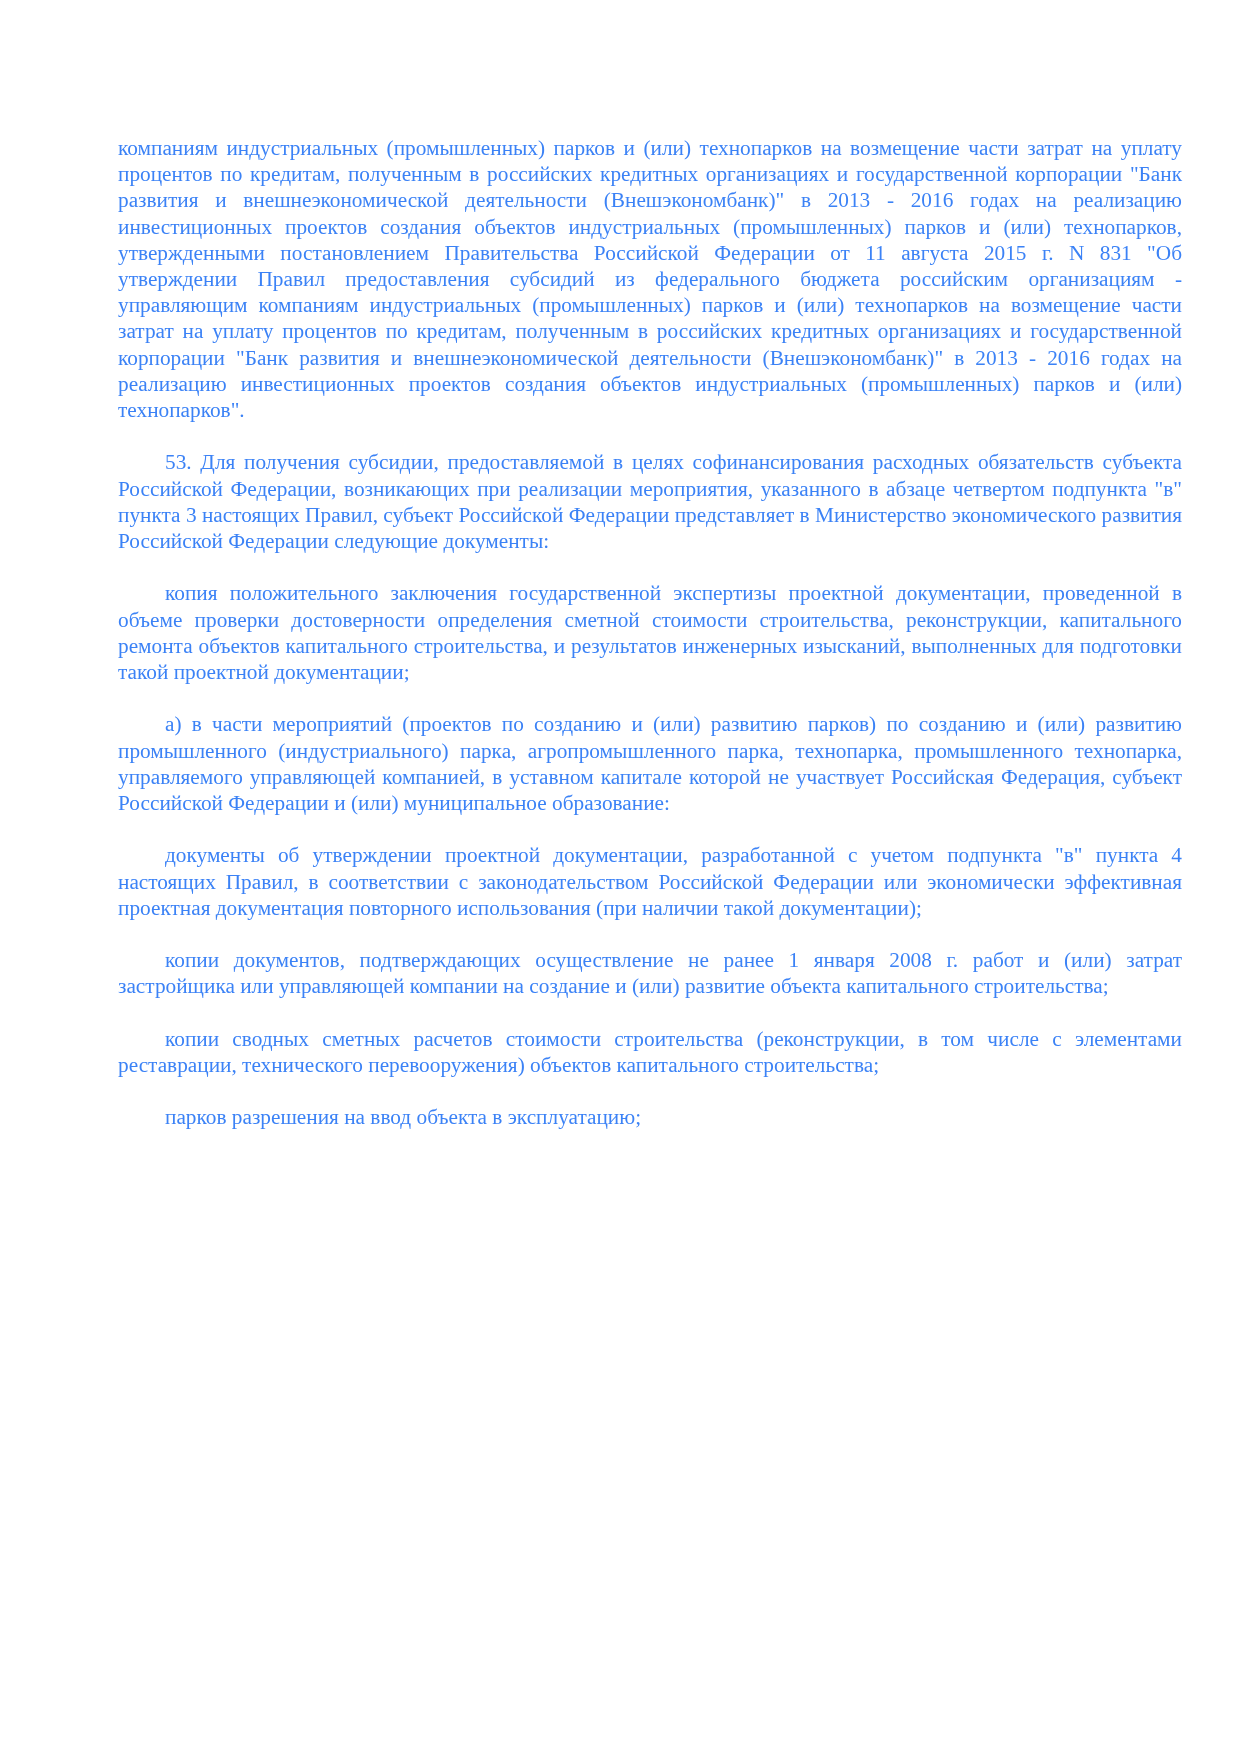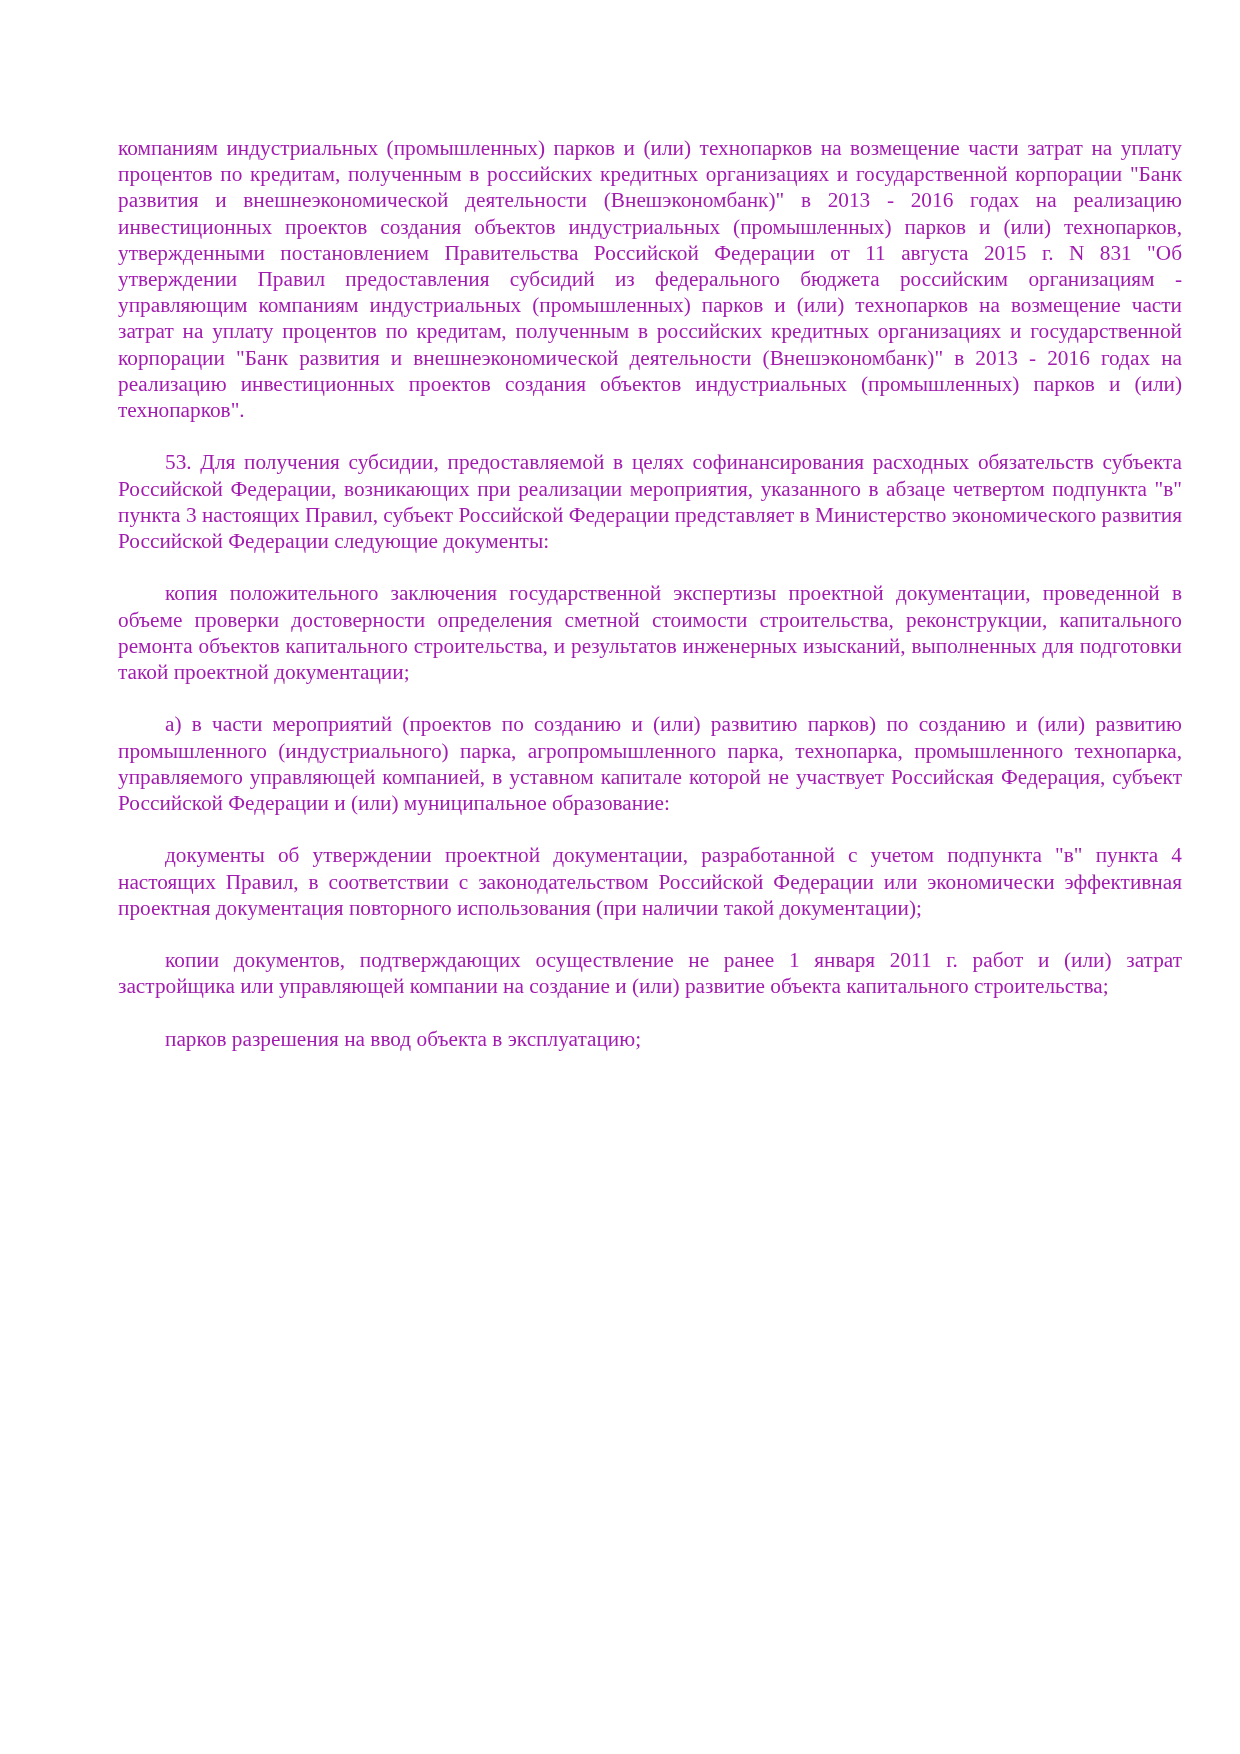--- a/index.html
+++ b/index.html
@@ -14,35 +14,36 @@
       overflow: hidden;
     }
     .page {
       position: absolute;
       left: 118px;
       top: 135px;
       width: 1064px;
       font-family: "Liberation Serif", "DejaVu Serif", serif;
       font-size: 21.3px;
       line-height: 26.2px;
-      color: #a21caf;
+      color: #3b82f6;
     }
     .para {
       margin: 0 0 26.2px 0;
       text-align: justify;
       text-align-last: left;
     }
     .indent {
       text-indent: 47px;
     }
   </style>
 </head>
 <body>
 
 <div class="page">
   <p class="para">компаниям индустриальных (промышленных) парков и (или) технопарков на возмещение части затрат на уплату процентов по кредитам, полученным в российских кредитных организациях и государственной корпорации "Банк развития и внешнеэкономической деятельности (Внешэкономбанк)" в 2013 - 2016 годах на реализацию инвестиционных проектов создания объектов индустриальных (промышленных) парков и (или) технопарков, утвержденными постановлением Правительства Российской Федерации от 11 августа 2015 г. N 831 "Об утверждении Правил предоставления субсидий из федерального бюджета российским организациям - управляющим компаниям индустриальных (промышленных) парков и (или) технопарков на возмещение части затрат на уплату процентов по кредитам, полученным в российских кредитных организациях и государственной корпорации "Банк развития и внешнеэкономической деятельности (Внешэкономбанк)" в 2013 - 2016 годах на реализацию инвестиционных проектов создания объектов индустриальных (промышленных) парков и (или) технопарков".</p>
   <p class="para indent">53. Для получения субсидии, предоставляемой в целях софинансирования расходных обязательств субъекта Российской Федерации, возникающих при реализации мероприятия, указанного в абзаце четвертом подпункта "в" пункта 3 настоящих Правил, субъект Российской Федерации представляет в Министерство экономического развития Российской Федерации следующие документы:</p>
   <p class="para indent">копия положительного заключения государственной экспертизы проектной документации, проведенной в объеме проверки достоверности определения сметной стоимости строительства, реконструкции, капитального ремонта объектов капитального строительства, и результатов инженерных изысканий, выполненных для подготовки такой проектной документации;</p>
   <p class="para indent">а) в части мероприятий (проектов по созданию и (или) развитию парков) по созданию и (или) развитию промышленного (индустриального) парка, агропромышленного парка, технопарка, промышленного технопарка, управляемого управляющей компанией, в уставном капитале которой не участвует Российская Федерация, субъект Российской Федерации и (или) муниципальное образование:</p>
   <p class="para indent">документы об утверждении проектной документации, разработанной с учетом подпункта "в" пункта 4 настоящих Правил, в соответствии с законодательством Российской Федерации или экономически эффективная проектная документация повторного использования (при наличии такой документации);</p>
-  <p class="para indent">копии документов, подтверждающих осуществление не ранее 1 января 2011 г. работ и (или) затрат застройщика или управляющей компании на создание и (или) развитие объекта капитального строительства;</p>
+  <p class="para indent">копии документов, подтверждающих осуществление не ранее 1 января 2008 г. работ и (или) затрат застройщика или управляющей компании на создание и (или) развитие объекта капитального строительства;</p>
+  <p class="para indent">копии сводных сметных расчетов стоимости строительства (реконструкции, в том числе с элементами реставрации, технического перевооружения) объектов капитального строительства;</p>
   <p class="para indent">парков разрешения на ввод объекта в эксплуатацию;</p>
 </div>
 
 </body></html>

